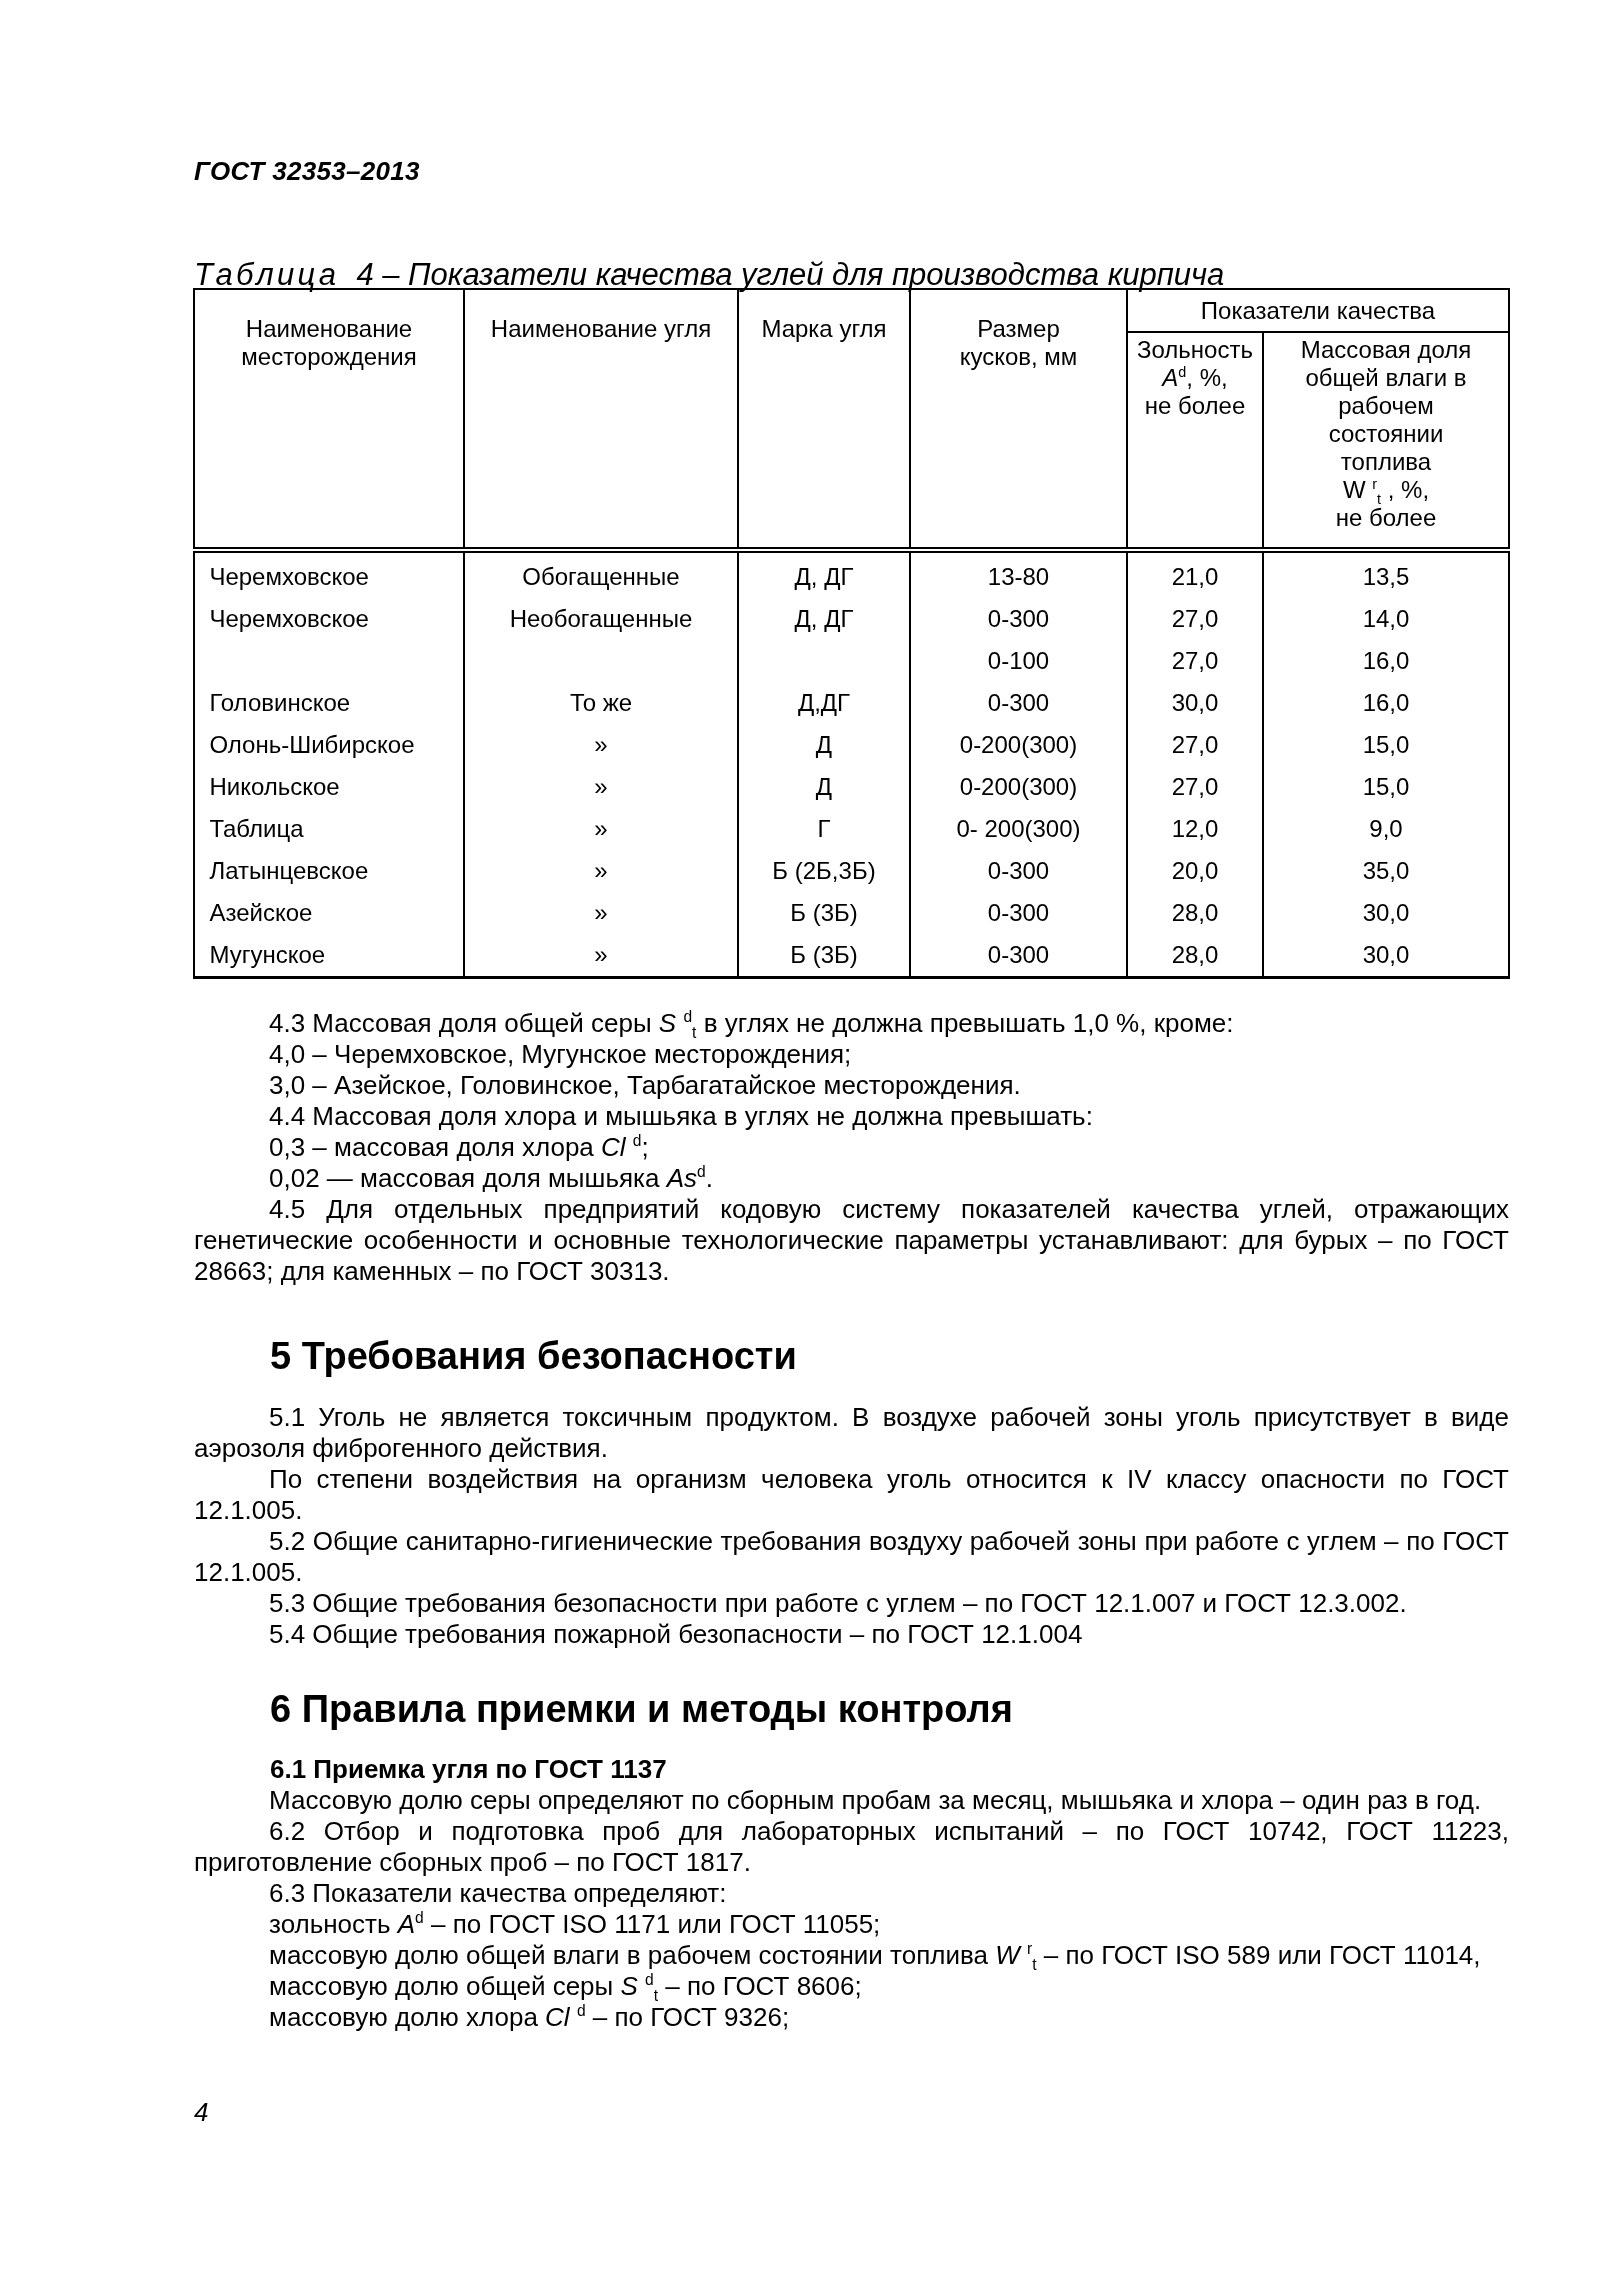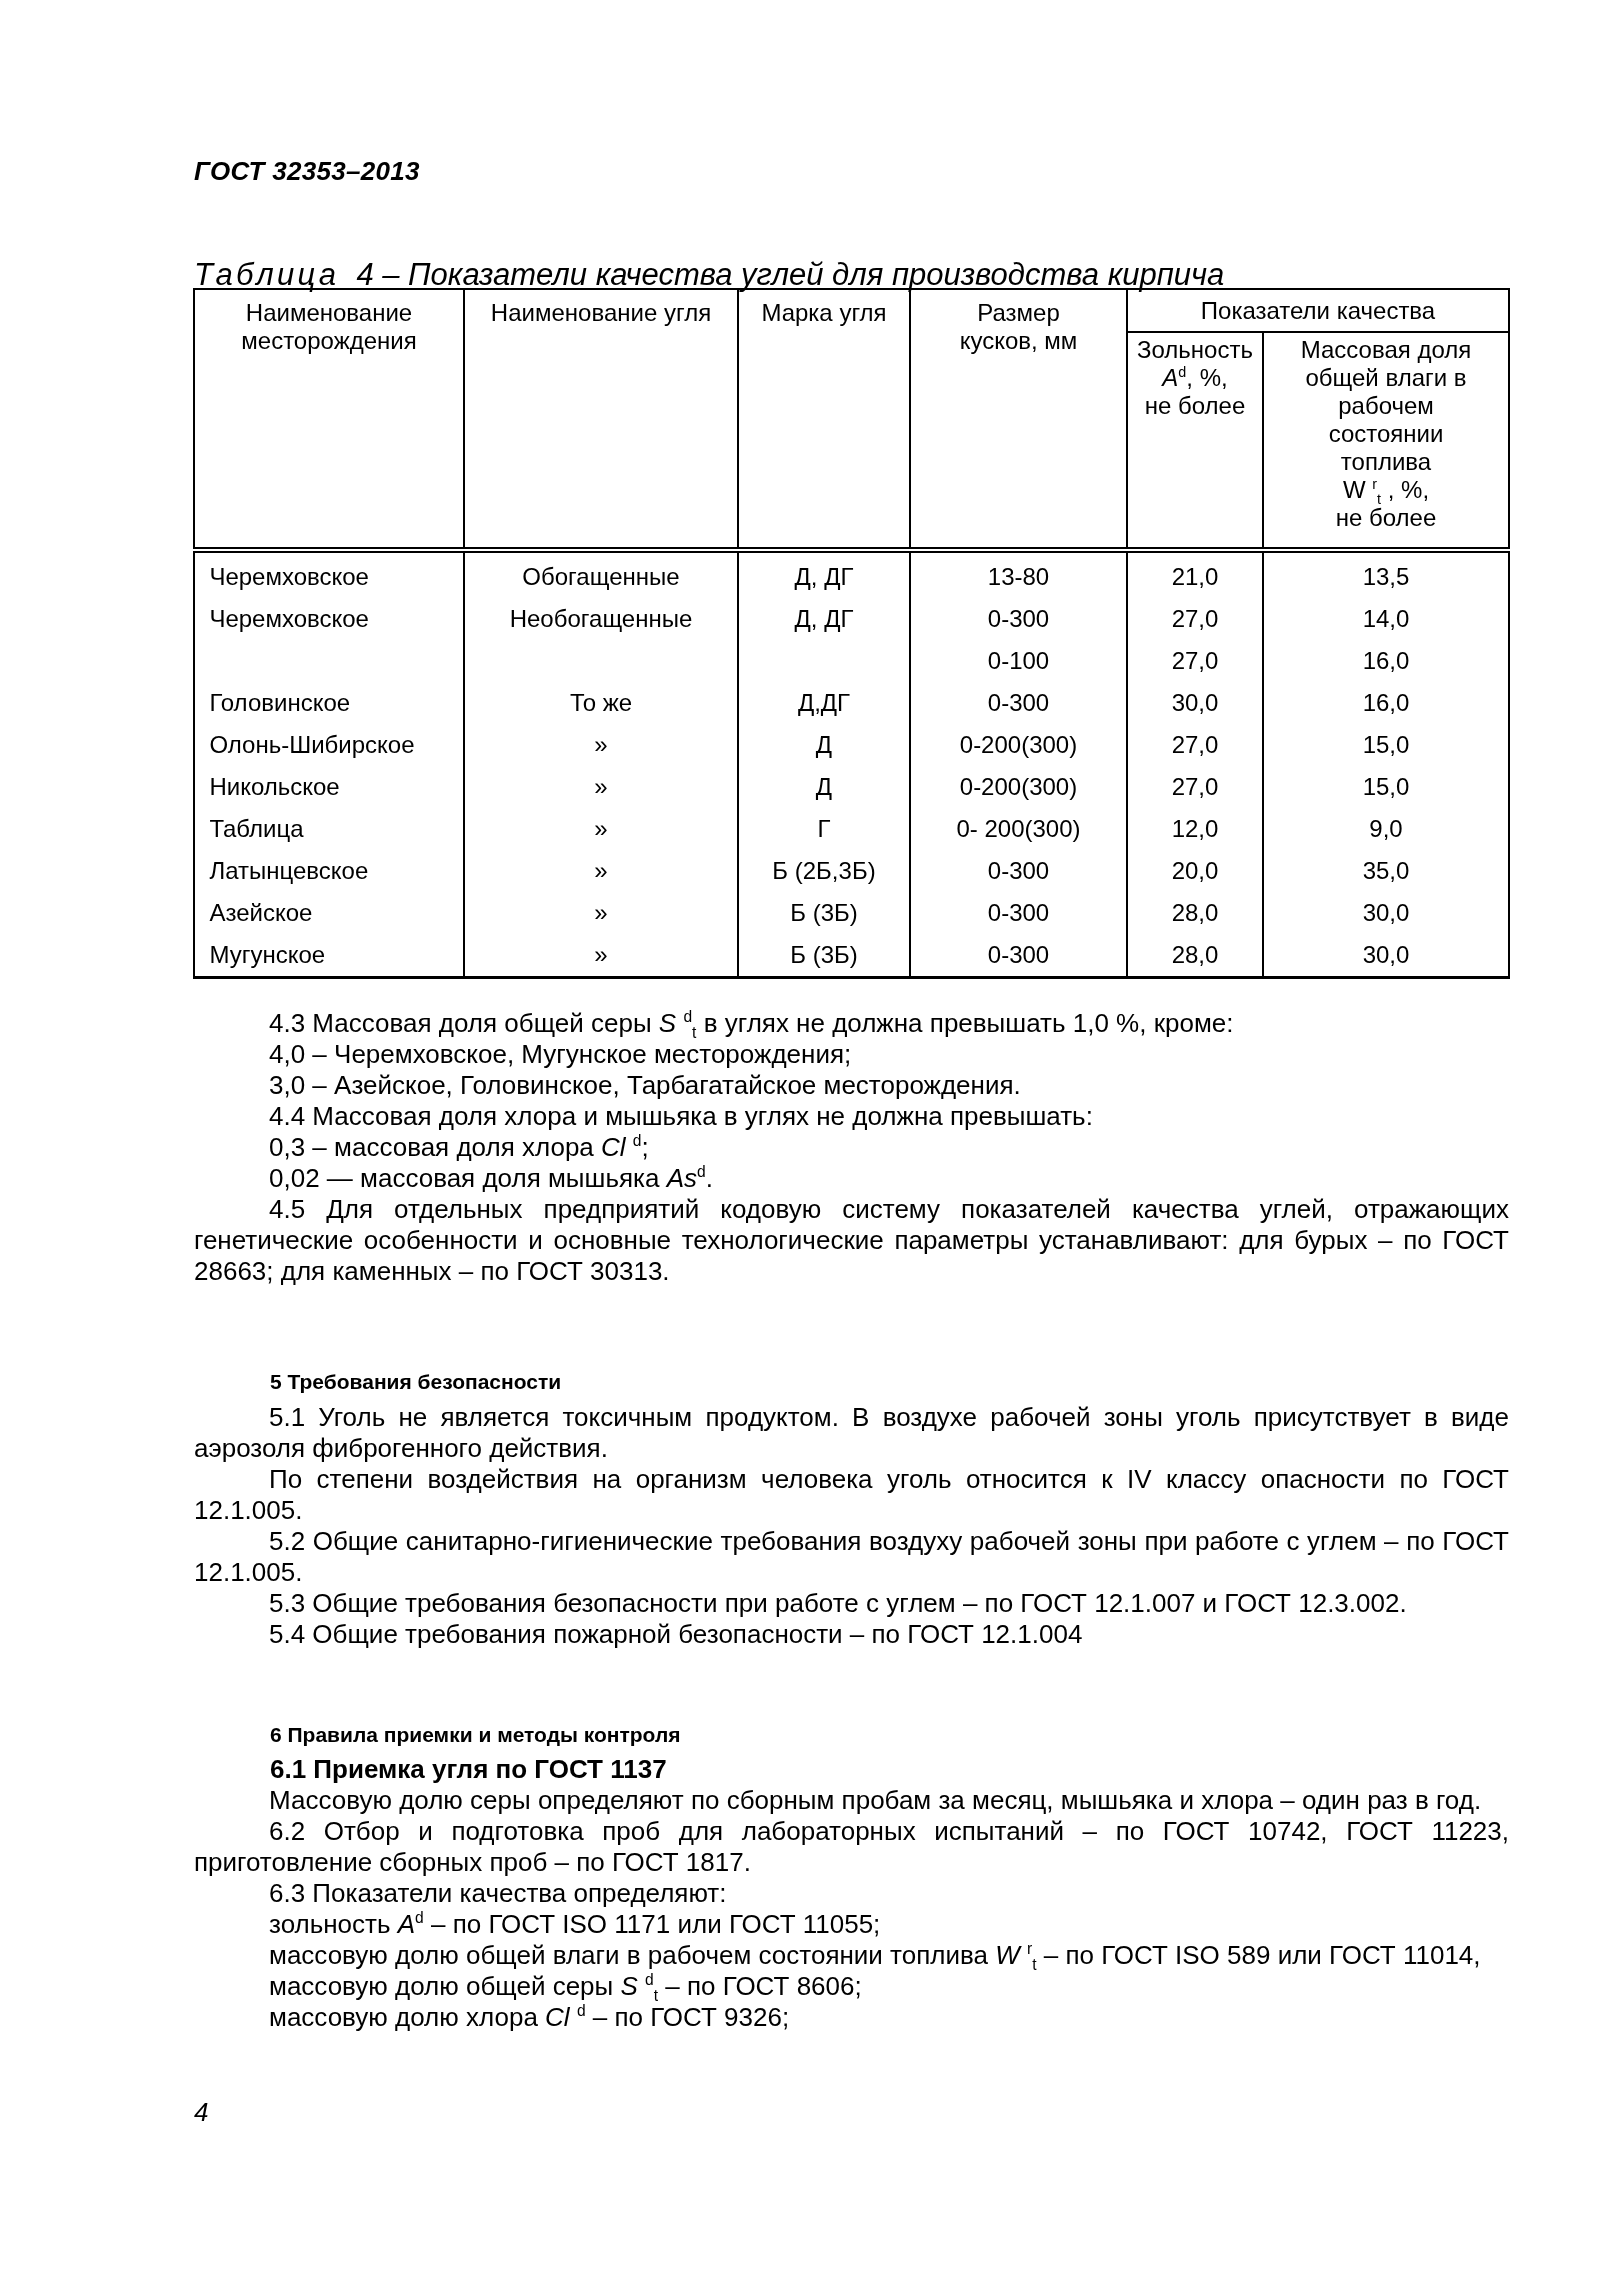--- a/index.html
+++ b/index.html
@@ -6,34 +6,34 @@
     body { width: 1623px; height: 2295px; position: relative; overflow: hidden; color: #000; font-family: "Liberation Sans", sans-serif; }
     .abs { position: absolute; font-style: italic; }
     .doc-header { left: 194px; top: 156px; font-size: 26px; font-weight: bold; letter-spacing: 0.3px; }
     .caption { left: 194px; top: 257px; font-size: 31px; white-space: nowrap; }
     .caption .label { letter-spacing: 3.3px; }
     .caption .gap { display: inline-block; width: 17px; }
 
     table.qt { position: absolute; left: 193px; top: 288px; width: 1316px; border-collapse: collapse; table-layout: fixed; font-size: 24px; line-height: 28px; }
     table.qt td, table.qt th { font-weight: normal; padding: 0; vertical-align: top; }
     table.qt thead th { border: 2px solid #000; text-align: center; }
-    table.qt thead th.main { padding-top: 9px; }
+    table.qt thead th.main { padding-top: 25px; }
     table.qt thead th.group { height: 41px; vertical-align: middle; }
     table.qt thead th.sub { padding-top: 2.6px; height: 211px; }
     table.qt thead tr.last th, table.qt thead th.main { border-bottom: 6.5px double #000; }
     table.qt tbody td { border-left: 2px solid #000; border-right: 2px solid #000; height: 42px; vertical-align: middle; text-align: center; }
     table.qt tbody td.deposit { text-align: left; padding-left: 14.4px; margin-top: 40px; }
     table.qt tbody tr:first-child td { padding-top: 3.9px; }
     table.qt tbody tr:last-child td { border-bottom: 3.3px solid #000; }
     sup, sub { font-size: 60%; line-height: 0; }
     i { font-style: italic; }
 
     .p { position: absolute; left: 194px; width: 1315px; font-size: 26px; line-height: 31px; text-align: justify; }
     .p .ind { display: inline-block; width: 75px; }
-    .h1 { position: absolute; left: 270px; font-size: 21px; font-weight: bold; margin-top: 35px; }
+    .h1 { position: absolute; left: 270px; font-size: 38px; font-weight: bold; }
     .h2 { position: absolute; left: 270px; font-size: 26px; font-weight: bold; }
     .pagenum { left: 194px; top: 2097px; font-size: 26px; }
   </style>
 </head>
 <body>
 
 <div class="abs doc-header">ГОСТ 32353–2013</div>
 
 <div class="abs caption"><span class="label">Таблица</span><span class="gap"></span><span>4 – Показатели качества углей для производства кирпича</span></div>
 

